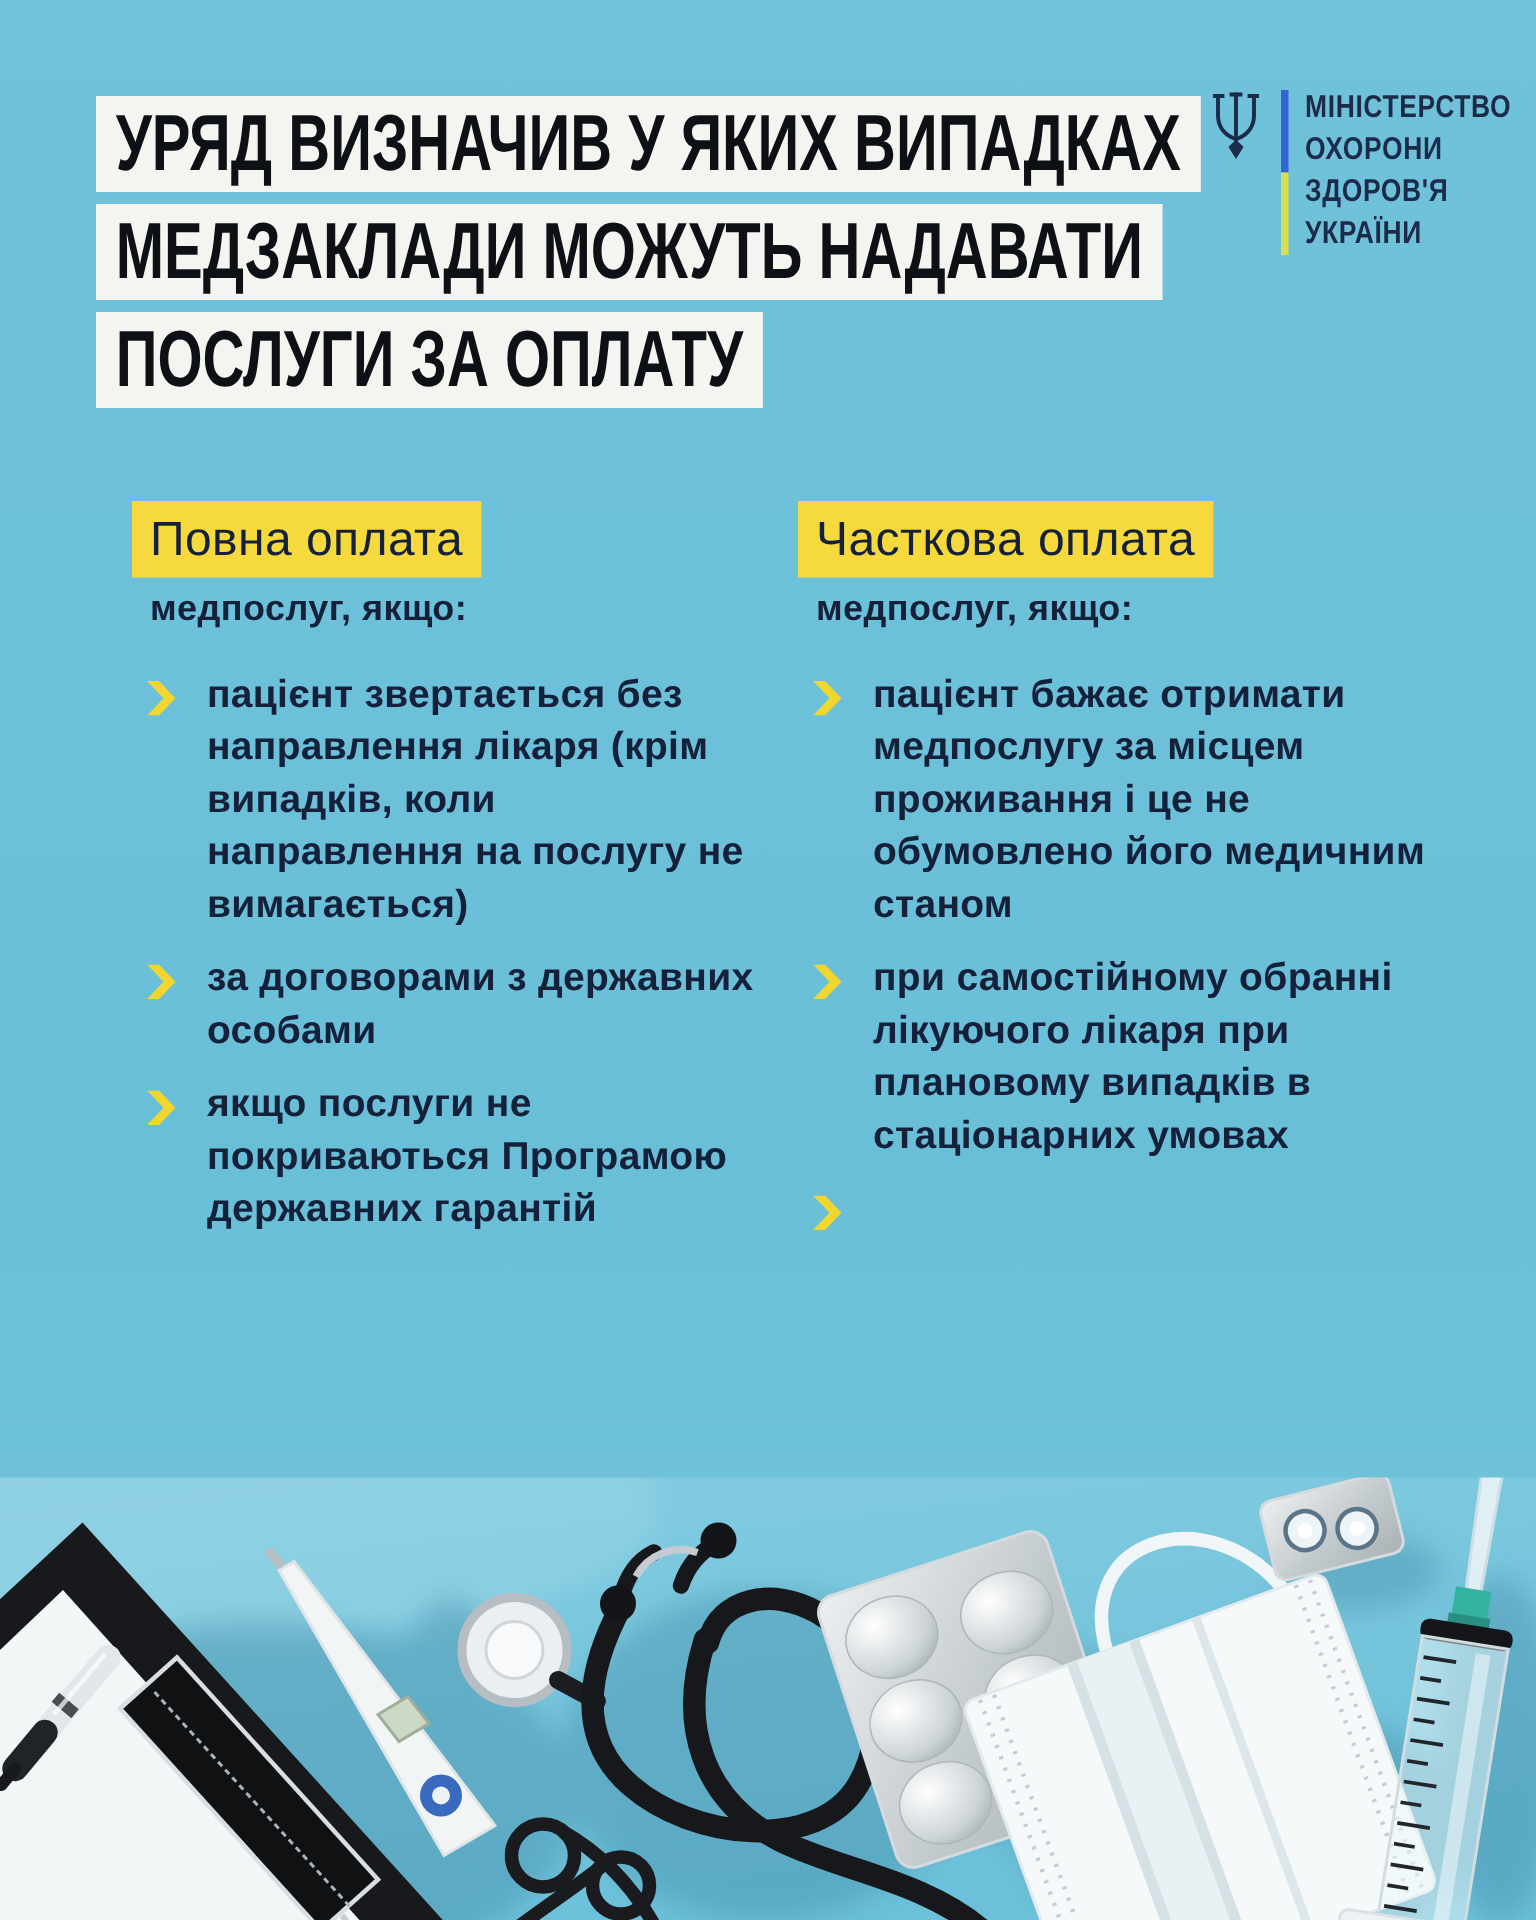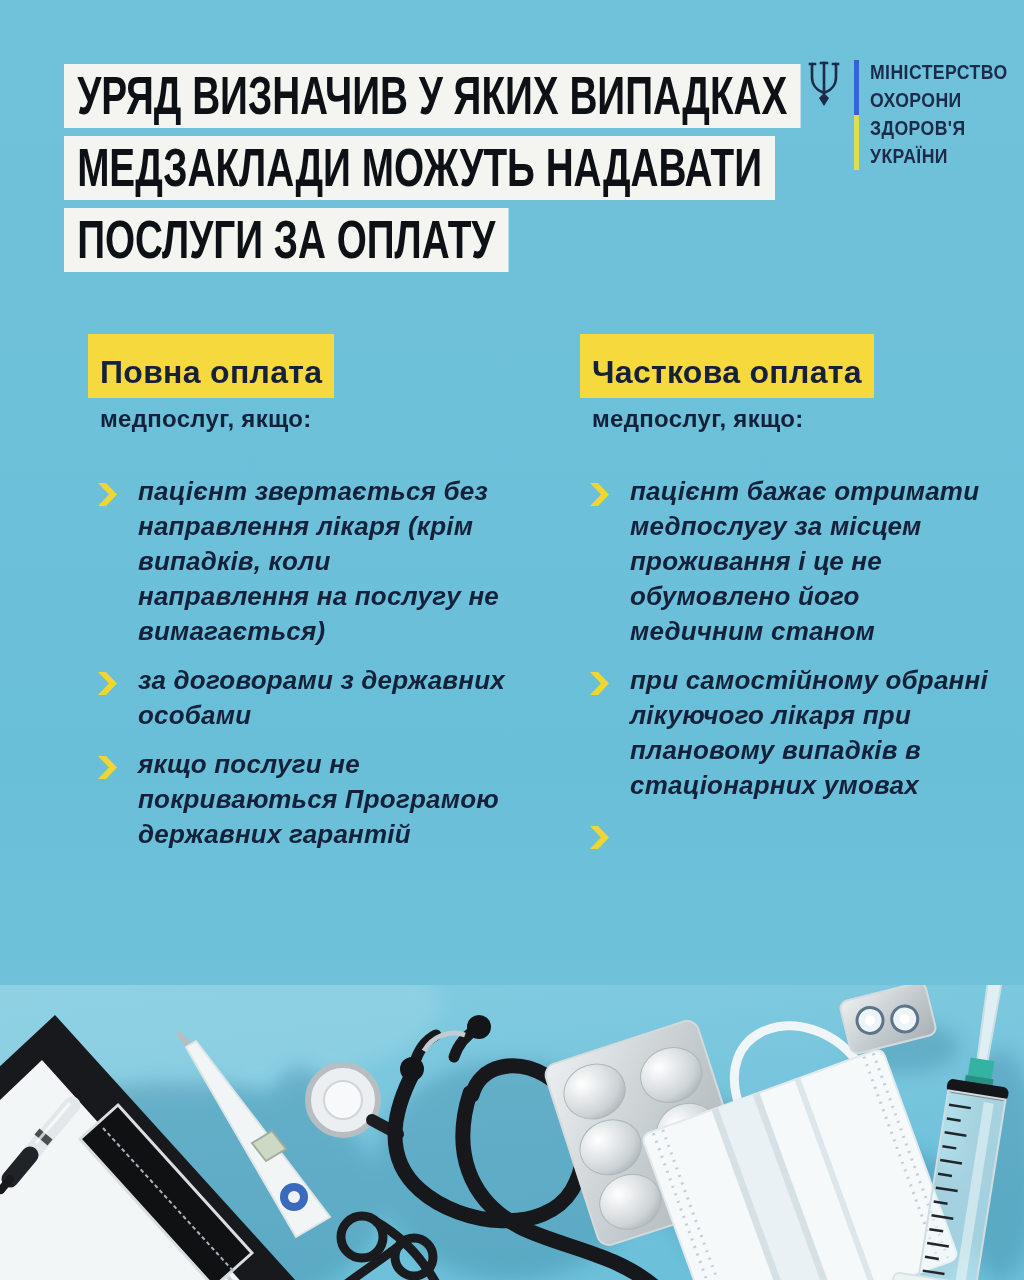--- a/index.html
+++ b/index.html
@@ -32,30 +32,30 @@
   .logo .flag-bar .b-bot { flex:1; background:#d9df4e; }
   .logo .org {
     margin-left:11px; font-size:21px; font-weight:700; line-height:28px;
     color:#1c2b49; letter-spacing:0.5px;
     transform:scaleX(0.84); transform-origin:0 0; white-space:nowrap;
   }
 
   
   .col { position:absolute; top:334px; width:424px; }
   .col-left  { left:88px; }
-  .col-right { left:580px; }
+  .col-right { left:532px; }
   .heading .hl {
-    display:inline-block; background:#f6d93d; padding:20px 12px 7px;
-    font-size:32px; font-weight:700; color:#15213a; letter-spacing:0.3px;
+    display:inline-block; background:#f6d93d; padding:7px 12px 7px;
+    font-size:32px; font-weight:400; color:#15213a; letter-spacing:0.3px;
   }
   .heading .rest {
     display:block; padding:7px 12px 0;
     font-size:24px; font-weight:800; color:#15213a; letter-spacing:0.3px;
   }
-  ul.bullets { list-style:none; margin-top:41px;font-style:italic; }
+  ul.bullets { list-style:none; margin-top:25px; }
   ul.bullets li {
     position:relative; padding-left:50px; margin-bottom:14px;
     max-width:420px;
     font-size:26px; line-height:35px; font-weight:600;
     color:#15213a; letter-spacing:0.2px;
   }
   ul.bullets li .chev { position:absolute; left:9px; top:6px; }
 
   
   .photo { position:absolute; left:0; top:985px; width:1024px; height:295px; display:block; }

